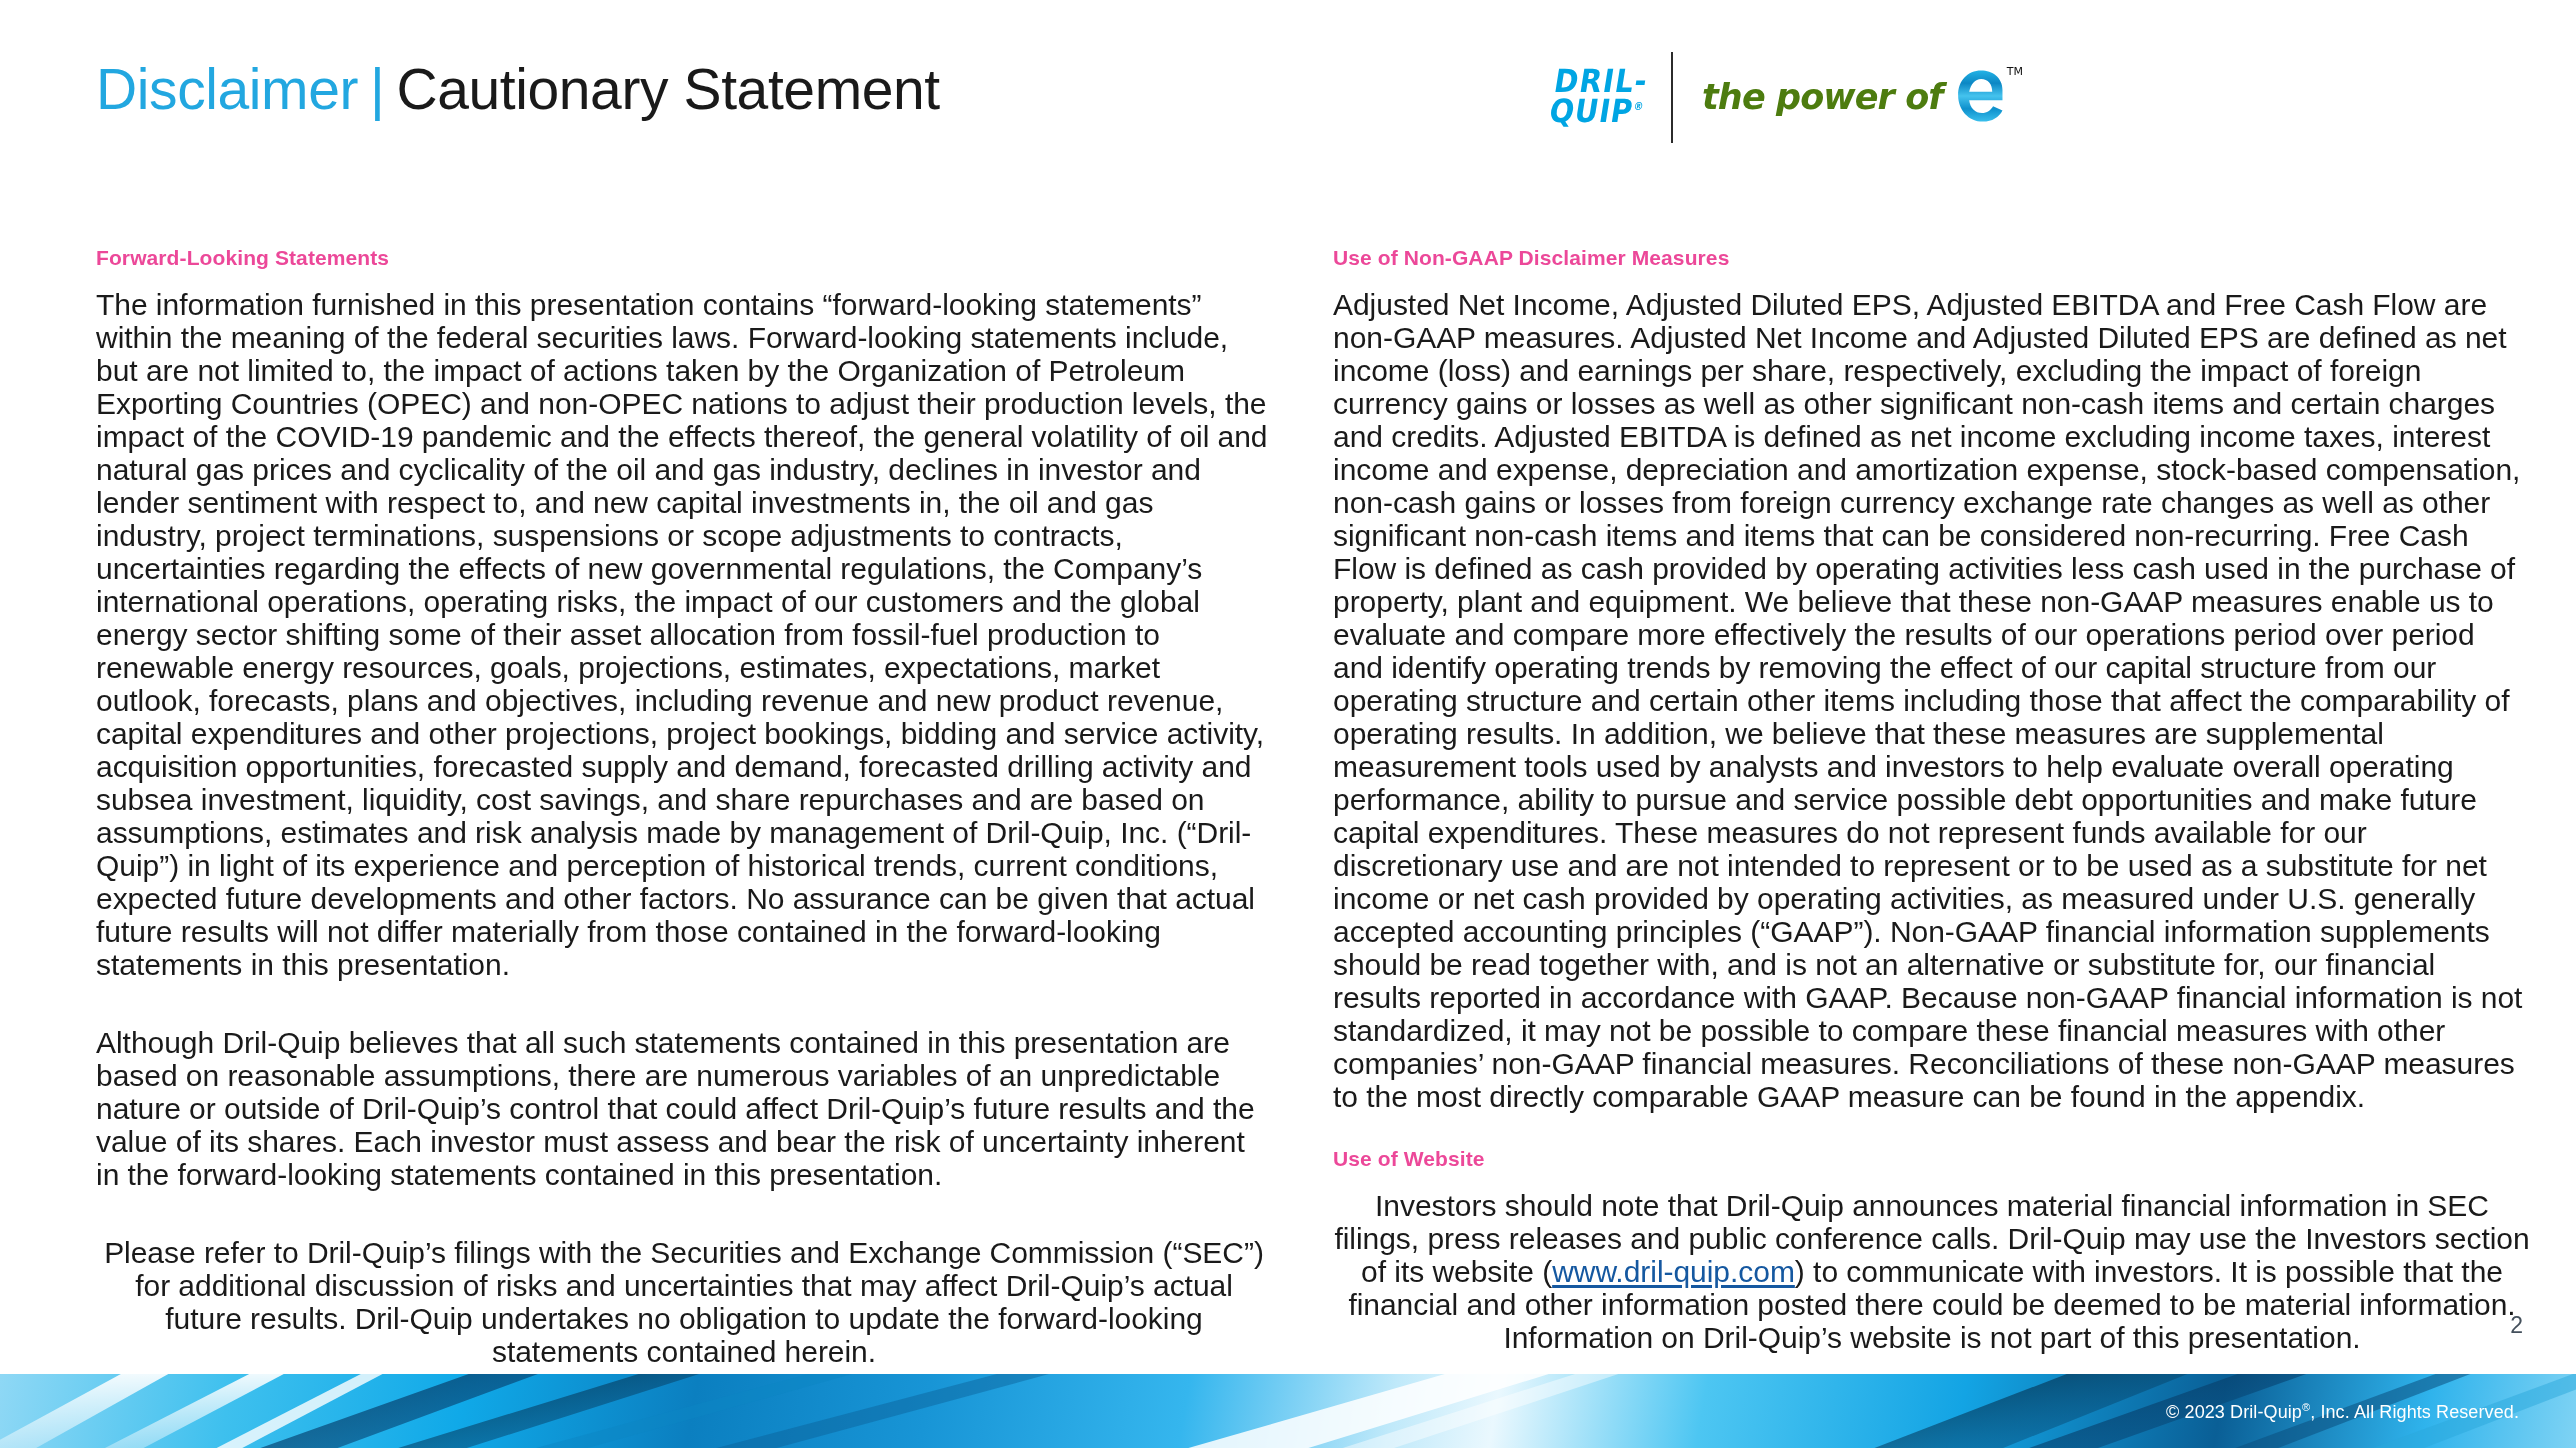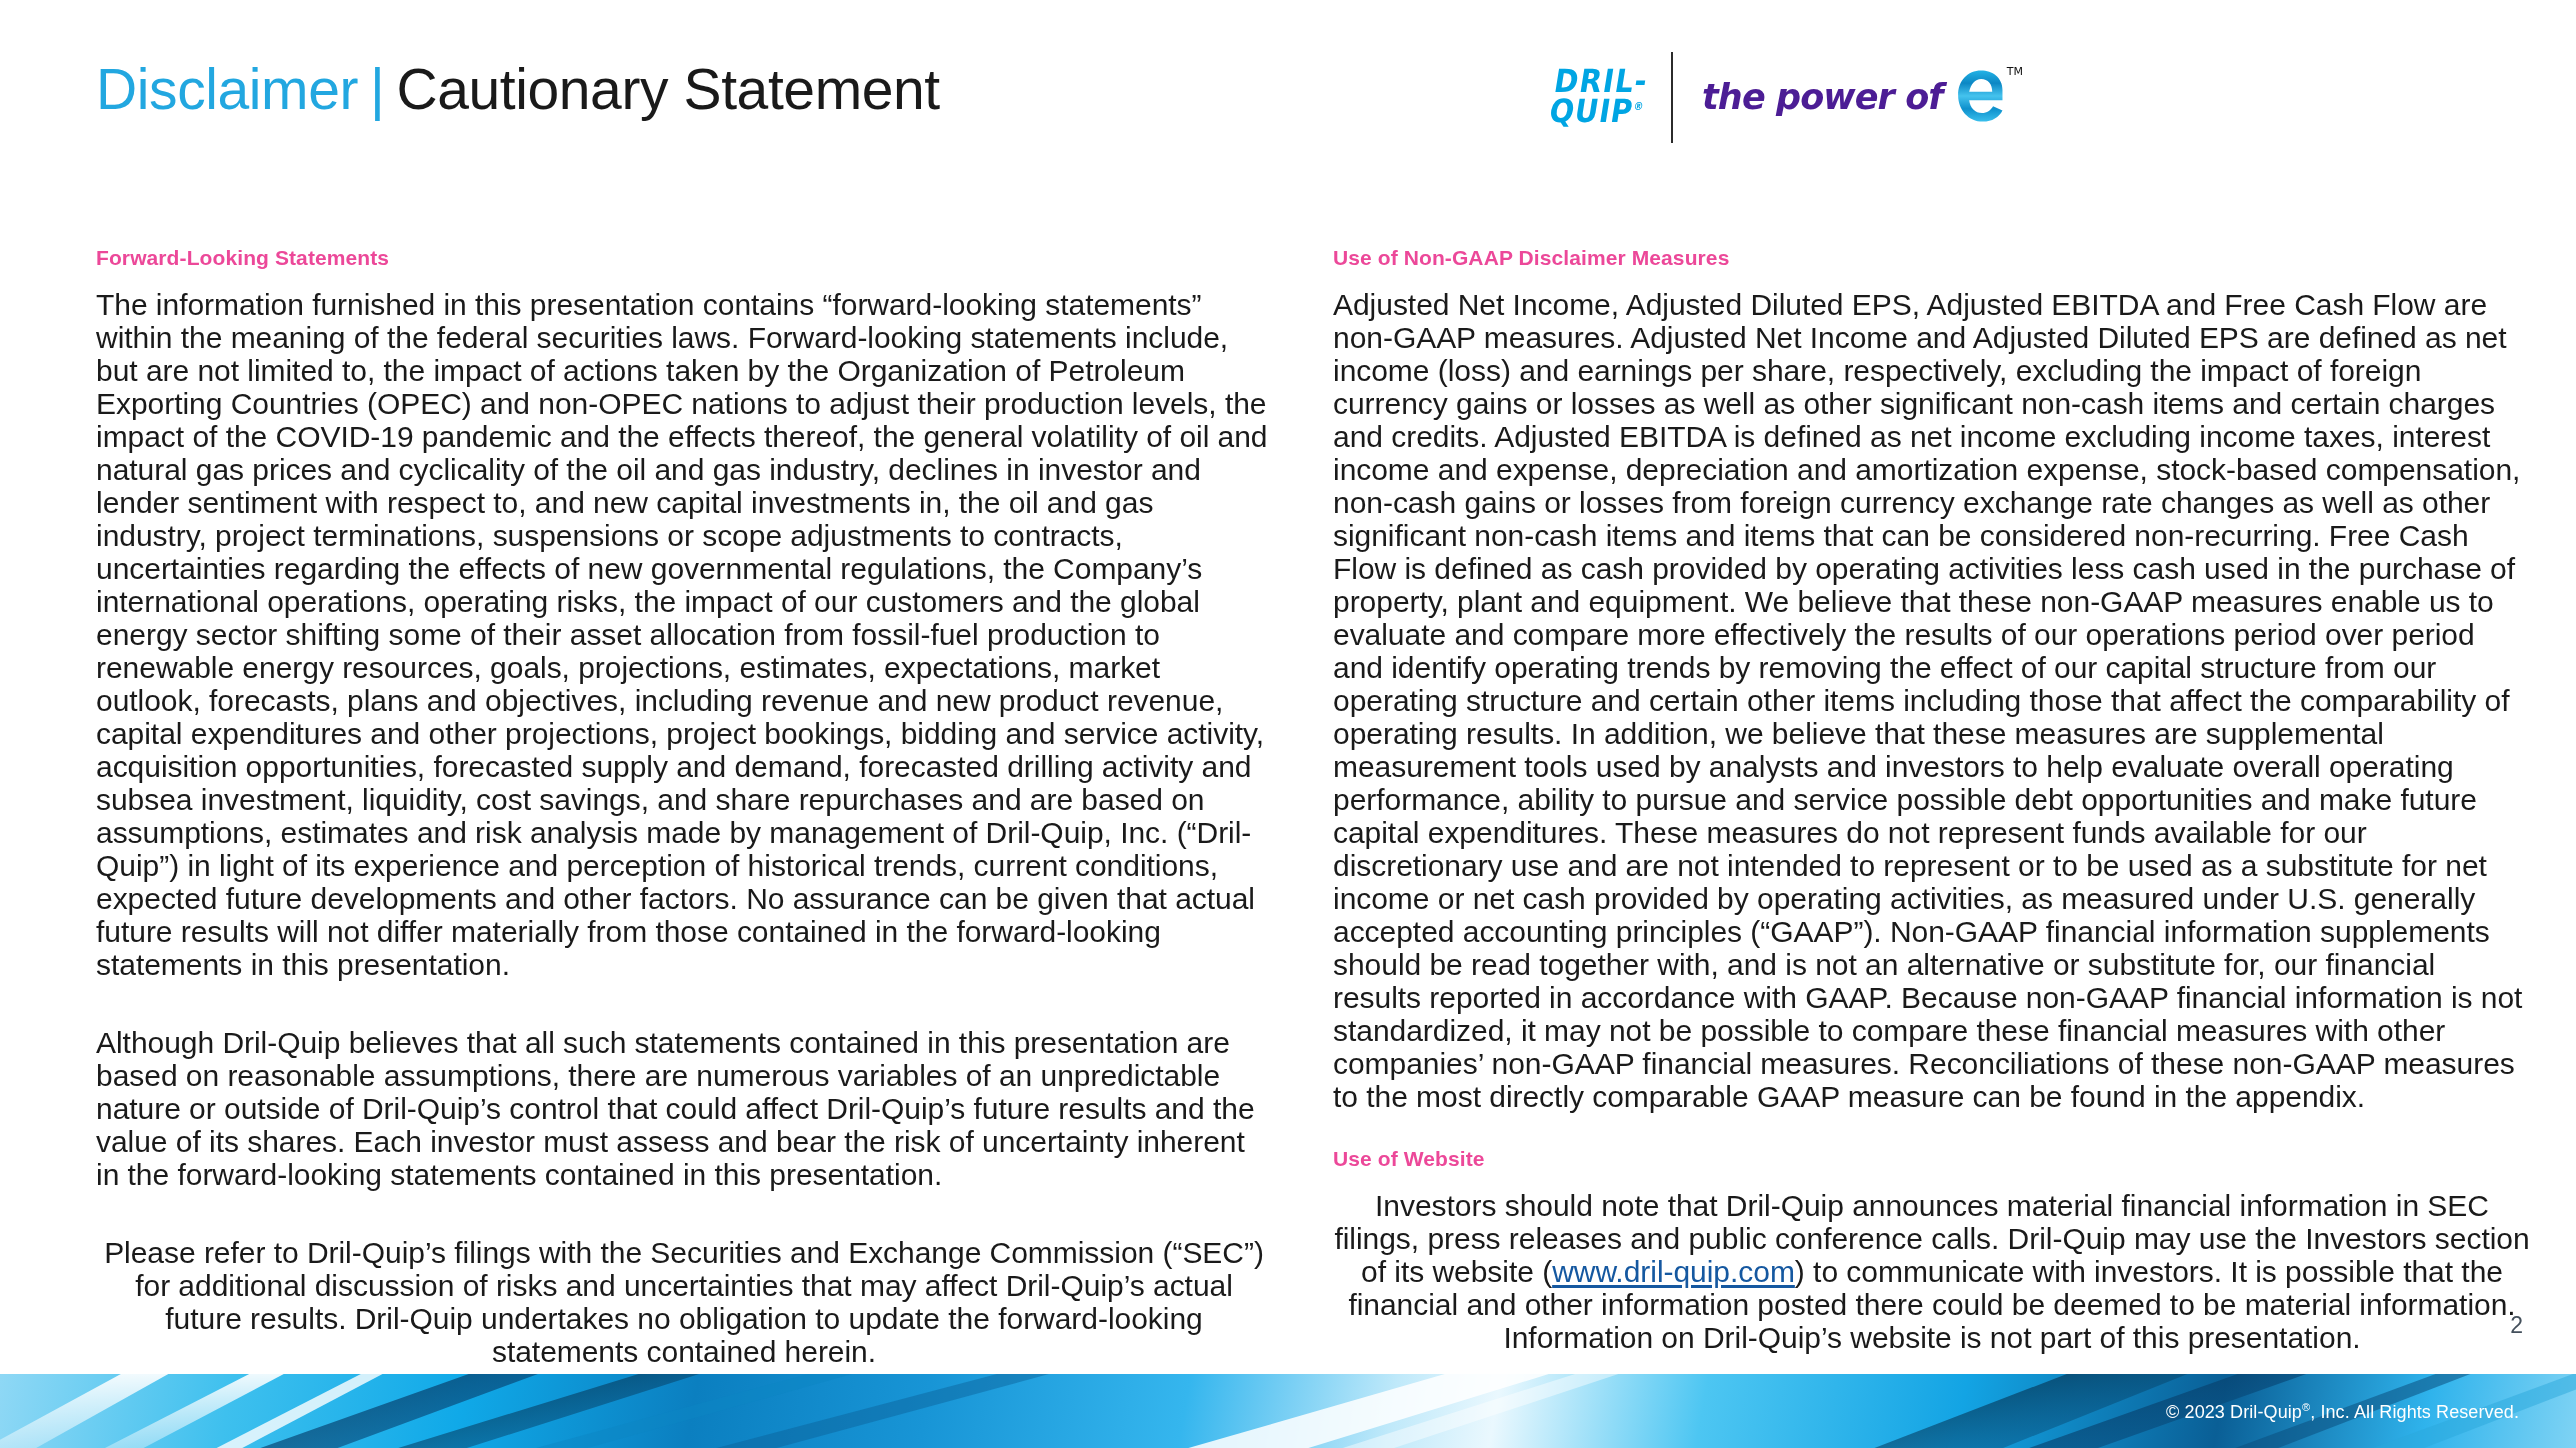--- a/index.html
+++ b/index.html
@@ -83,21 +83,21 @@
   }
   #logo-tagline-wrap {
     display: flex;
     align-items: center;
   }
   #logo-tagline {
     font-family: "DejaVu Sans", sans-serif;
     font-weight: 700;
     font-style: italic;
     font-size: 35px;
-    color: #4c1d95;
+    color: #4d7c0f;
     letter-spacing: -0.9px;
     white-space: nowrap;
     margin-right: 10.3px;
   }
   #logo-e-mark {
     position: relative;
     width: 58px;
     height: 58px;
     margin-bottom: 1.7px;
   }

